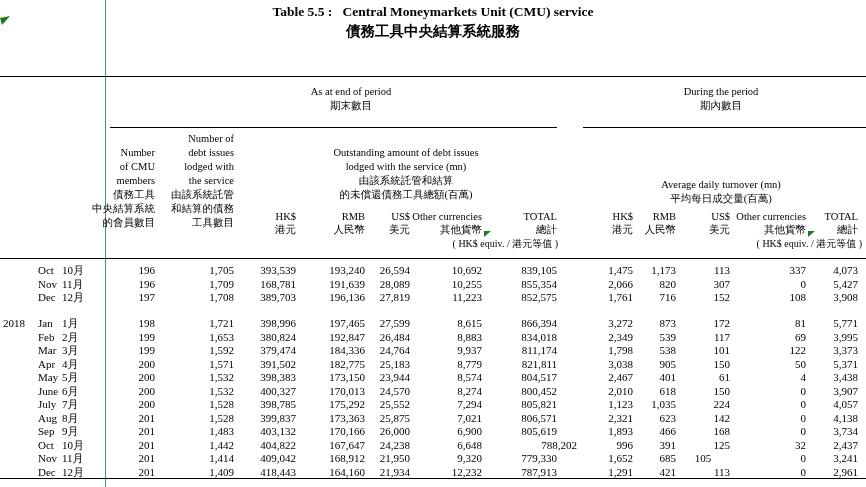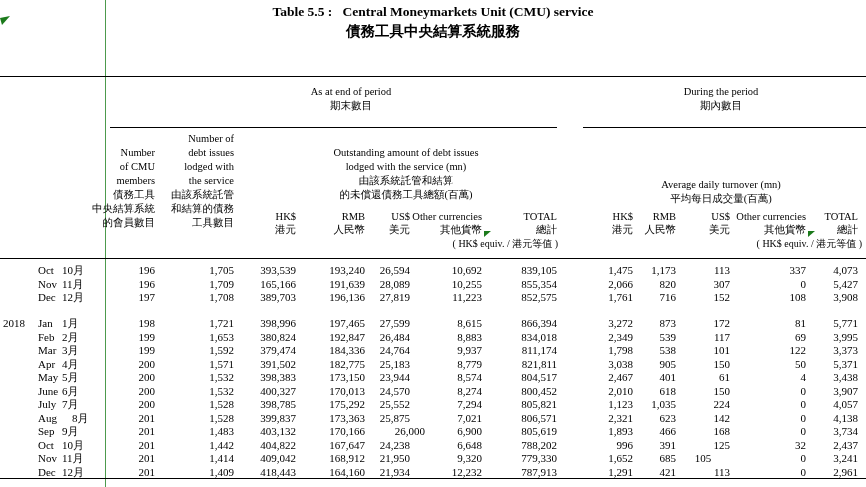--- a/index.html
+++ b/index.html
@@ -122,21 +122,21 @@
       <div class="abs d r" style="left: 477px; width: 80px; top: 264px;">839,105</div>
       <div class="abs d r" style="left: 563px; width: 70px; top: 264px;">1,475</div>
       <div class="abs d r" style="left: 618px; width: 58px; top: 264px;">1,173</div>
       <div class="abs d r" style="left: 676px; width: 54px; top: 264px;">113</div>
       <div class="abs d r" style="left: 734px; width: 72px; top: 264px;">337</div>
       <div class="abs d r" style="left: 800px; width: 58px; top: 264px;">4,073</div>
       <div class="abs d" style="left: 38px; top: 277.5px;">Nov</div>
       <div class="abs d" style="left: 62px; top: 277.5px;">11月</div>
       <div class="abs d r" style="left: 93px; width: 62px; top: 277.5px;">196</div>
       <div class="abs d r" style="left: 164px; width: 70px; top: 277.5px;">1,709</div>
-      <div class="abs d r" style="left: 220px; width: 76px; top: 277.5px;">165,166</div>
+      <div class="abs d r" style="left: 220px; width: 76px; top: 277.5px;">168,781</div>
       <div class="abs d r" style="left: 289px; width: 76px; top: 277.5px;">191,639</div>
       <div class="abs d r" style="left: 350px; width: 60px; top: 277.5px;">28,089</div>
       <div class="abs d r" style="left: 406px; width: 76px; top: 277.5px;">10,255</div>
       <div class="abs d r" style="left: 477px; width: 80px; top: 277.5px;">855,354</div>
       <div class="abs d r" style="left: 563px; width: 70px; top: 277.5px;">2,066</div>
       <div class="abs d r" style="left: 618px; width: 58px; top: 277.5px;">820</div>
       <div class="abs d r" style="left: 676px; width: 54px; top: 277.5px;">307</div>
       <div class="abs d r" style="left: 734px; width: 72px; top: 277.5px;">0</div>
       <div class="abs d r" style="left: 800px; width: 58px; top: 277.5px;">5,427</div>
       <div class="abs d" style="left: 38px; top: 291px;">Dec</div>
@@ -246,56 +246,56 @@
       <div class="abs d r" style="left: 289px; width: 76px; top: 398px;">175,292</div>
       <div class="abs d r" style="left: 350px; width: 60px; top: 398px;">25,552</div>
       <div class="abs d r" style="left: 406px; width: 76px; top: 398px;">7,294</div>
       <div class="abs d r" style="left: 477px; width: 80px; top: 398px;">805,821</div>
       <div class="abs d r" style="left: 563px; width: 70px; top: 398px;">1,123</div>
       <div class="abs d r" style="left: 618px; width: 58px; top: 398px;">1,035</div>
       <div class="abs d r" style="left: 676px; width: 54px; top: 398px;">224</div>
       <div class="abs d r" style="left: 734px; width: 72px; top: 398px;">0</div>
       <div class="abs d r" style="left: 800px; width: 58px; top: 398px;">4,057</div>
       <div class="abs d" style="left: 38px; top: 411.5px;">Aug</div>
-      <div class="abs d" style="left: 62px; top: 411.5px; margin-left: 10px;">8月</div>
+      <div class="abs d" style="left: 62px; top: 411.5px;">8月</div>
       <div class="abs d r" style="left: 93px; width: 62px; top: 411.5px;">201</div>
       <div class="abs d r" style="left: 164px; width: 70px; top: 411.5px;">1,528</div>
       <div class="abs d r" style="left: 220px; width: 76px; top: 411.5px;">399,837</div>
       <div class="abs d r" style="left: 289px; width: 76px; top: 411.5px;">173,363</div>
       <div class="abs d r" style="left: 350px; width: 60px; top: 411.5px;">25,875</div>
       <div class="abs d r" style="left: 406px; width: 76px; top: 411.5px;">7,021</div>
       <div class="abs d r" style="left: 477px; width: 80px; top: 411.5px;">806,571</div>
       <div class="abs d r" style="left: 563px; width: 70px; top: 411.5px;">2,321</div>
       <div class="abs d r" style="left: 618px; width: 58px; top: 411.5px;">623</div>
       <div class="abs d r" style="left: 676px; width: 54px; top: 411.5px;">142</div>
       <div class="abs d r" style="left: 734px; width: 72px; top: 411.5px;">0</div>
       <div class="abs d r" style="left: 800px; width: 58px; top: 411.5px;">4,138</div>
       <div class="abs d" style="left: 38px; top: 425px;">Sep</div>
       <div class="abs d" style="left: 62px; top: 425px;">9月</div>
       <div class="abs d r" style="left: 93px; width: 62px; top: 425px;">201</div>
       <div class="abs d r" style="left: 164px; width: 70px; top: 425px;">1,483</div>
       <div class="abs d r" style="left: 220px; width: 76px; top: 425px;">403,132</div>
       <div class="abs d r" style="left: 289px; width: 76px; top: 425px;">170,166</div>
-      <div class="abs d r" style="left: 350px; width: 60px; top: 425px; margin-left: 15px;">26,000</div>
+      <div class="abs d r" style="left: 350px; width: 60px; top: 425px;">26,000</div>
       <div class="abs d r" style="left: 406px; width: 76px; top: 425px;">6,900</div>
       <div class="abs d r" style="left: 477px; width: 80px; top: 425px;">805,619</div>
       <div class="abs d r" style="left: 563px; width: 70px; top: 425px;">1,893</div>
       <div class="abs d r" style="left: 618px; width: 58px; top: 425px;">466</div>
       <div class="abs d r" style="left: 676px; width: 54px; top: 425px;">168</div>
       <div class="abs d r" style="left: 734px; width: 72px; top: 425px;">0</div>
       <div class="abs d r" style="left: 800px; width: 58px; top: 425px;">3,734</div>
       <div class="abs d" style="left: 38px; top: 438.5px;">Oct</div>
       <div class="abs d" style="left: 62px; top: 438.5px;">10月</div>
       <div class="abs d r" style="left: 93px; width: 62px; top: 438.5px;">201</div>
       <div class="abs d r" style="left: 164px; width: 70px; top: 438.5px;">1,442</div>
       <div class="abs d r" style="left: 220px; width: 76px; top: 438.5px;">404,822</div>
       <div class="abs d r" style="left: 289px; width: 76px; top: 438.5px;">167,647</div>
       <div class="abs d r" style="left: 350px; width: 60px; top: 438.5px;">24,238</div>
       <div class="abs d r" style="left: 406px; width: 76px; top: 438.5px;">6,648</div>
-      <div class="abs d r" style="left: 477px; width: 80px; top: 438.5px;">788,202</div>
+      <div class="abs d r" style="left: 477px; width: 80px; top: 438.5px; padding-left: 20px;">788,202</div>
       <div class="abs d r" style="left: 563px; width: 70px; top: 438.5px;">996</div>
       <div class="abs d r" style="left: 618px; width: 58px; top: 438.5px;">391</div>
       <div class="abs d r" style="left: 676px; width: 54px; top: 438.5px;">125</div>
       <div class="abs d r" style="left: 734px; width: 72px; top: 438.5px;">32</div>
       <div class="abs d r" style="left: 800px; width: 58px; top: 438.5px;">2,437</div>
       <div class="abs d" style="left: 38px; top: 452px;">Nov</div>
       <div class="abs d" style="left: 62px; top: 452px;">11月</div>
       <div class="abs d r" style="left: 93px; width: 62px; top: 452px;">201</div>
       <div class="abs d r" style="left: 164px; width: 70px; top: 452px;">1,414</div>
       <div class="abs d r" style="left: 220px; width: 76px; top: 452px;">409,042</div>

